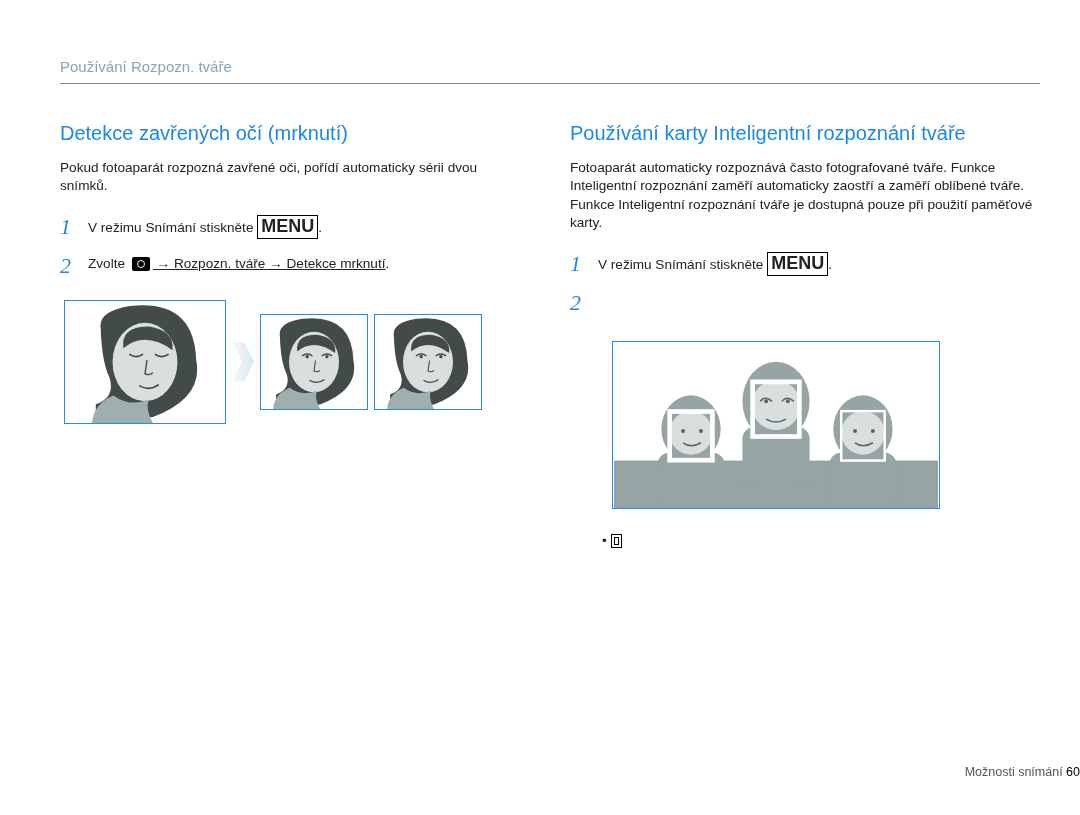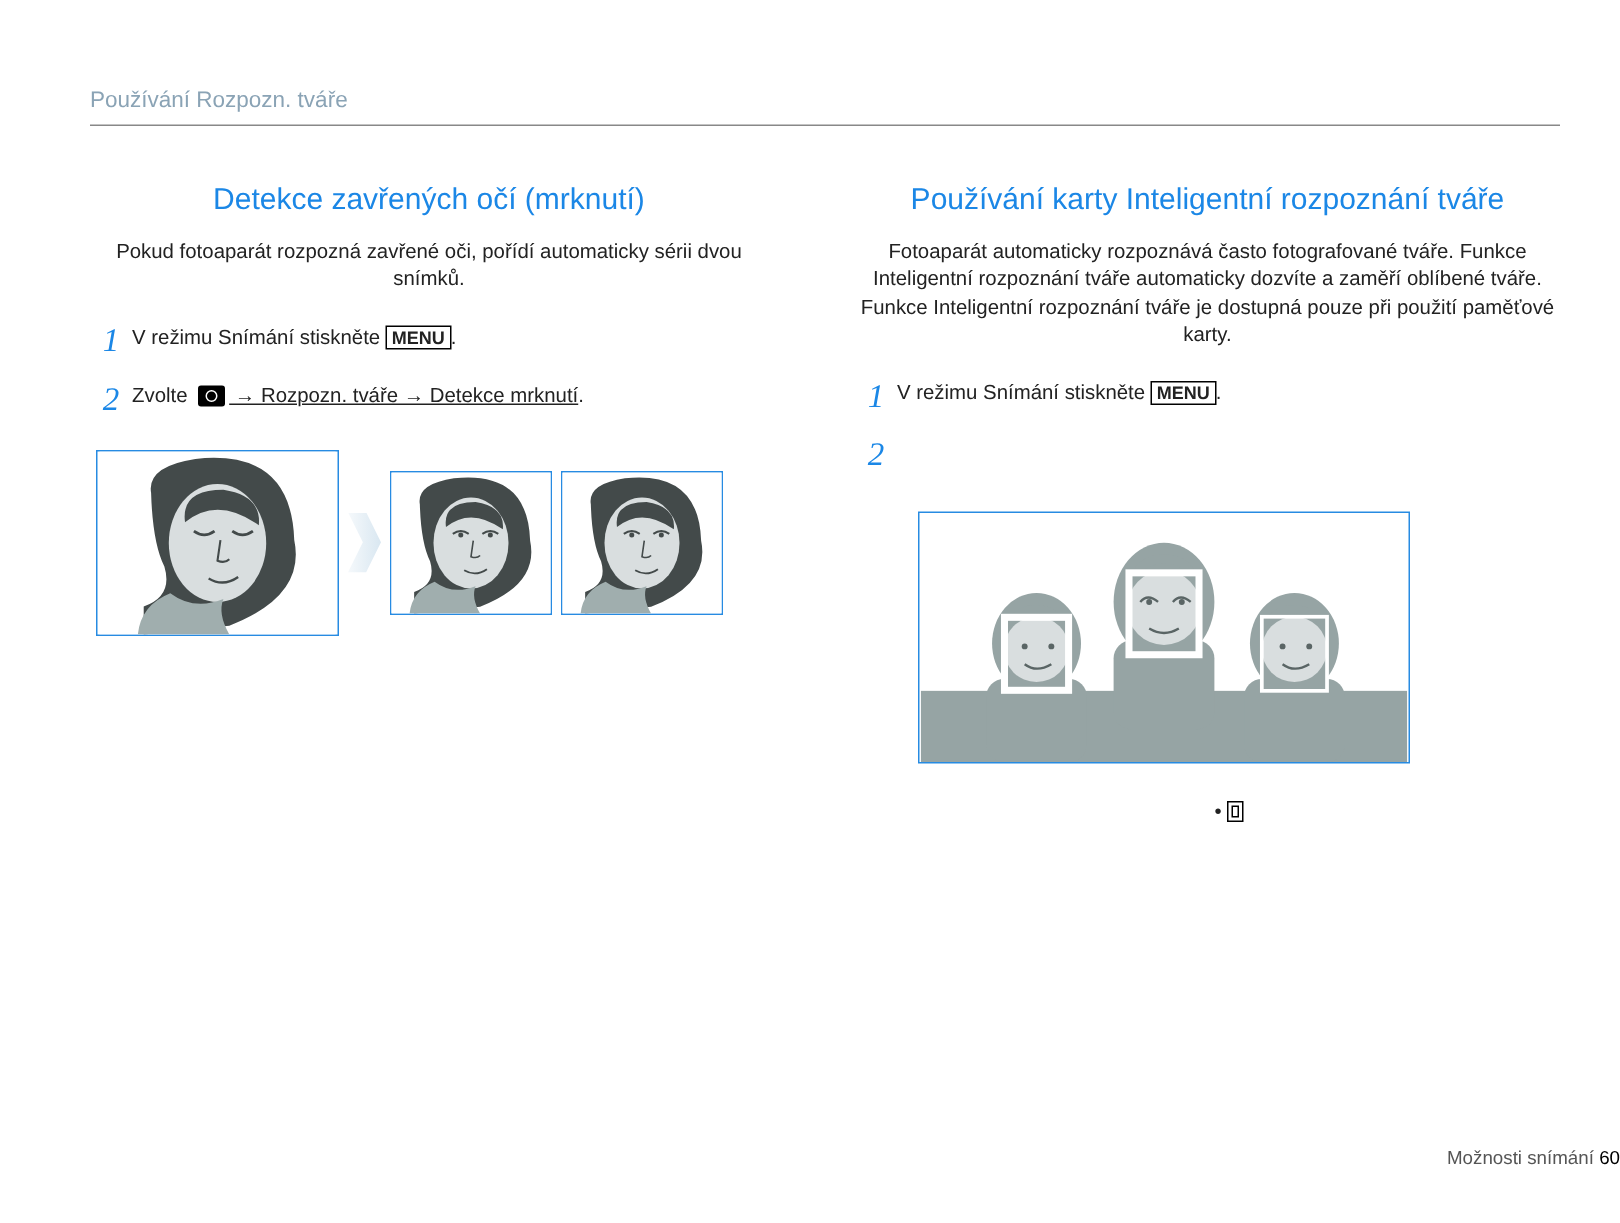--- a/index.html
+++ b/index.html
@@ -21,21 +21,20 @@
       margin-bottom: 8px;
     }
     .divider {
       border: none;
       border-top: 1px solid #888;
       margin-bottom: 38px;
     }
     .columns {
       display: flex;
       gap: 58px;
-      text-align: center;
     }
     .col {
       flex: 1;
       min-width: 0;
     }
     .col-right { flex: 1.04; }
     h2.section-heading {
       color: #1b87e6;
       font-weight: 400;
       font-size: 20px;
@@ -60,21 +59,21 @@
       font-family: Georgia, 'Times New Roman', serif;
     }
     .step-text {
       padding-top: 3px;
     }
     .menu-key {
       display: inline-block;
       border: 1px solid #000;
       padding: 0 3px;
       font-weight: 700;
-      font-size: 12px;
+      font-size: 18px;
       line-height: 1.2;
     }
     .cam-icon {
       display: inline-flex;
       background: #000;
       color: #fff;
       width: 18px; height: 14px;
       align-items: center;
       justify-content: center;
       border-radius: 2px;
@@ -224,21 +223,21 @@
               <path d="M74 86 Q84 92 94 85" stroke="#434a4a" stroke-width="1.6" fill="none"></path>
               <path d="M48 96 Q28 104 26 124 L88 124 Q80 110 84 100 Q64 108 48 96 Z" fill="#a0aeae"></path>
             </svg>
           </div>
         </div>
       </div>
     </div>
 
     <div class="col col-right">
       <h2 class="section-heading">Používání karty Inteligentní rozpoznání tváře</h2>
-      <p class="intro-para">Fotoaparát automaticky rozpoznává často fotografované tváře. Funkce Inteligentní rozpoznání tváře automaticky dozvíte a zaměří oblíbené tváře. Funkce Inteligentní rozpoznání tváře je dostupná pouze při použití paměťové karty.</p>
+      <p class="intro-para">Fotoaparát automaticky rozpoznává často fotografované tváře. Funkce Inteligentní rozpoznání zaměří automaticky zaostří a zaměří oblíbené tváře. Funkce Inteligentní rozpoznání tváře je dostupná pouze při použití paměťové karty.</p>
 
       <div class="step">
         <span class="step-num">1</span>
         <span class="step-text">
           <span>V režimu Snímání stiskněte </span><span class="menu-key">MENU</span><span>.</span>
         </span>
       </div>
 
       <div class="step">
         <span class="step-num">2</span>

